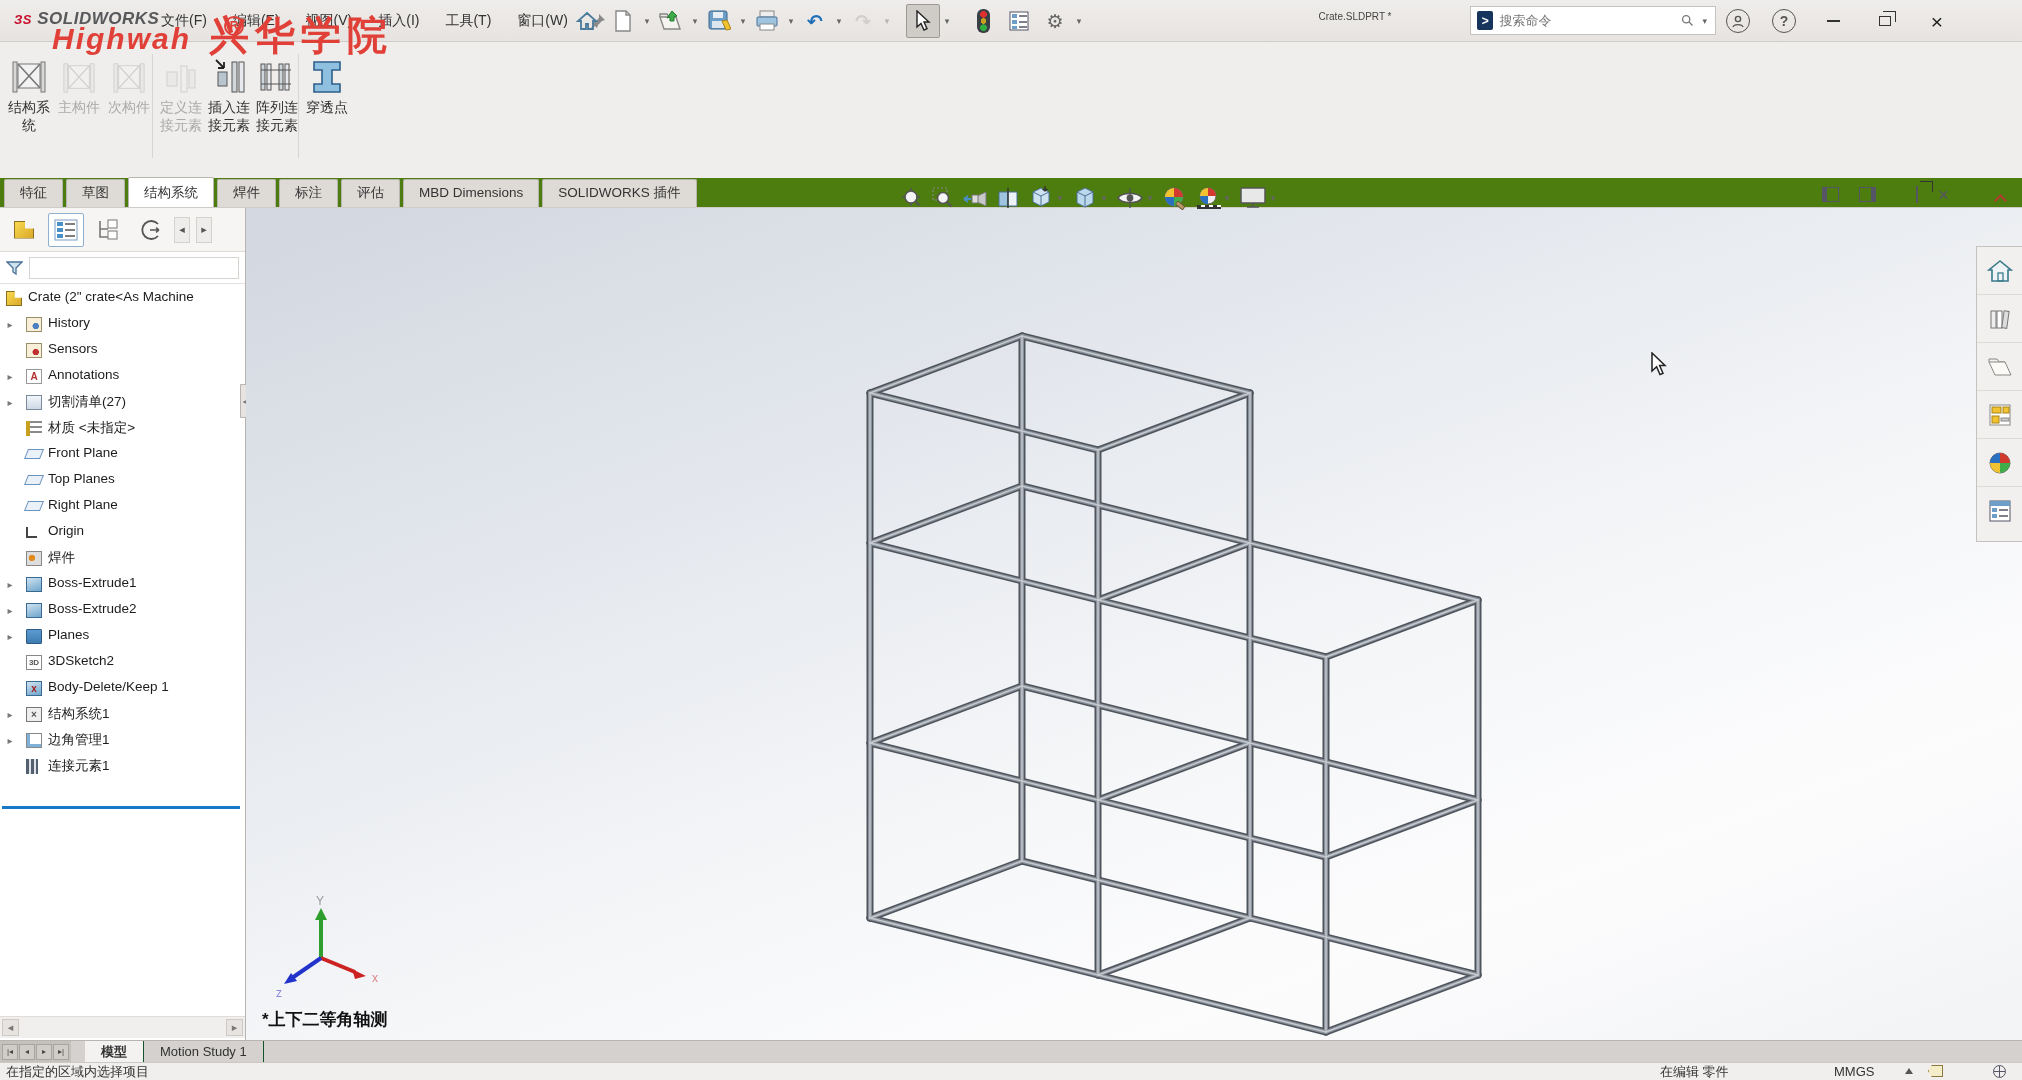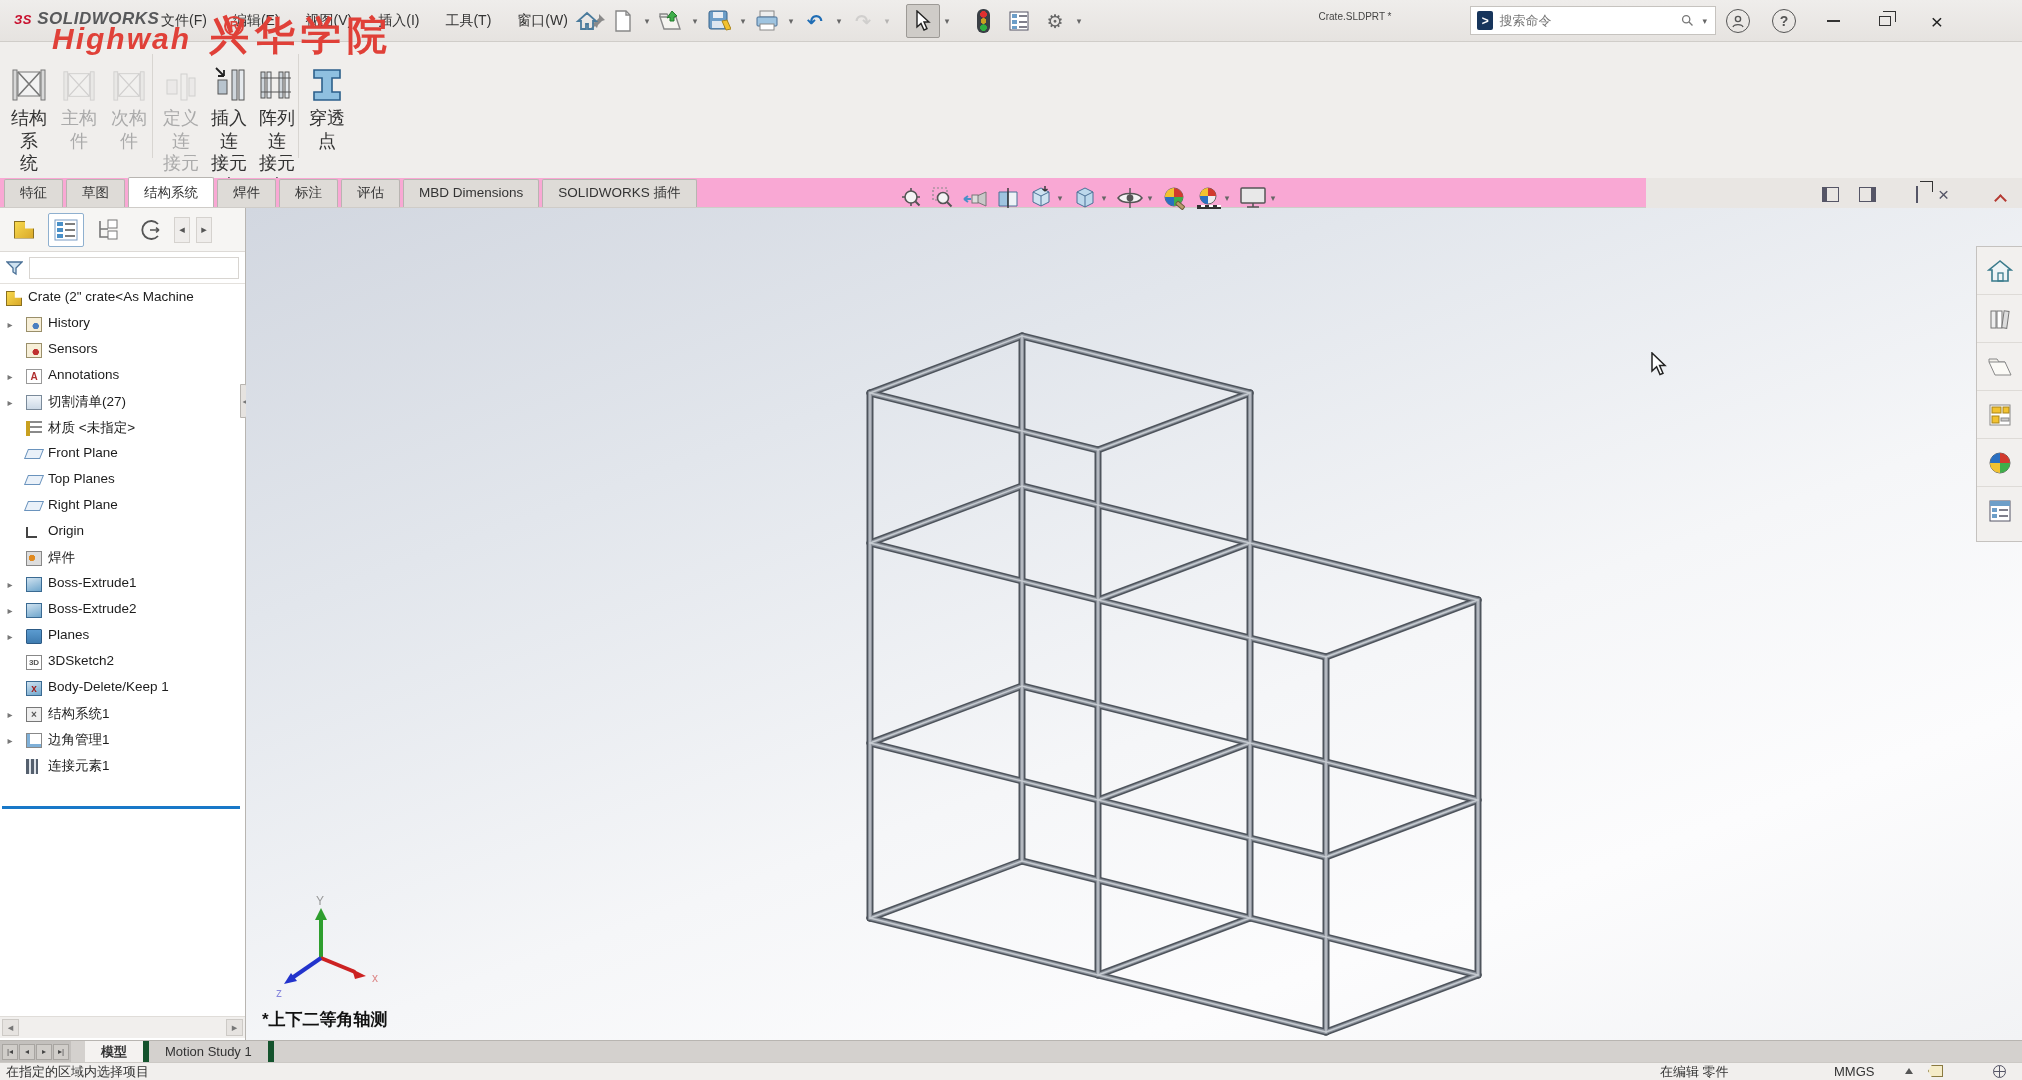--- a/index.html
+++ b/index.html
@@ -36,28 +36,28 @@
   .resto{width:12px;height:10px;border:1.6px solid #333;position:relative}
   .resto:before{content:"";position:absolute;left:3px;top:-6px;width:12px;height:10px;border:1.6px solid #333;border-bottom:none;border-left:none}
   .closex{font-size:21px;line-height:1;color:#222}
   
   #wm{position:absolute;left:52px;top:8px;z-index:60;pointer-events:none;color:#e04038;font-style:italic;font-weight:bold;white-space:nowrap}
   #wm .lat{font-size:30px;letter-spacing:2px}
   #wm .cjk{font-size:40px;font-style:normal;letter-spacing:6px;margin-left:18px}
   #wm .reg{position:absolute;left:172px;top:8px;width:20px;height:20px;border:2px solid #e04038;border-radius:50%;font-size:12px;font-style:normal;display:flex;align-items:center;justify-content:center}
   
   #ribbon{position:absolute;left:0;top:42px;width:2022px;height:136px;background:#f0eeec}
-  .rbtn{position:absolute;top:16px;width:50px;text-align:center;font-size:18px;color:#333;line-height:1.25;cursor:default}
+  .rbtn{position:absolute;top:8px;width:50px;text-align:center;font-size:14px;color:#333;line-height:1.25;cursor:default}
   .rbtn .ric{height:46px;display:flex;align-items:flex-end;justify-content:center;margin-bottom:3px}
   .rbtn.dis{color:#aaa}
   .rbtn.dis svg{opacity:.35;filter:grayscale(1)}
   .rsep{position:absolute;top:12px;width:1px;height:104px;background:#d8d5d1}
   .collapse-chev{position:absolute;left:1996px;top:196px;width:9px;height:9px;border-top:2.5px solid #b53a32;border-right:2.5px solid #b53a32;transform:rotate(-45deg)}
   
-  #tabrow{position:absolute;left:0;top:178px;width:1646px;height:30px;background:#f9a8d4;border-bottom:1px solid #cfccc8;display:flex;align-items:flex-end;padding-left:4px}
+  #tabrow{position:absolute;left:0;top:178px;width:2022px;height:30px;background:#4d7c0f;border-bottom:1px solid #cfccc8;display:flex;align-items:flex-end;padding-left:4px}
   .ctab{height:28px;line-height:26px;padding:0 15px;border:1px solid #b8b5b1;border-bottom:none;background:#dedbd7;margin-right:3px;font-size:13.5px;color:#333;border-radius:2px 2px 0 0}
   .ctab.active{background:#fff;height:30px;line-height:29px}
   
   #headsup{position:absolute;left:900px;top:183px;height:30px;display:flex;align-items:center;gap:7px;z-index:30}
   .hbtn{display:flex;align-items:center;gap:1px}
   
   #docctl{position:absolute;left:1822px;top:185px;display:flex;align-items:center;gap:20px;z-index:30;color:#555}
   .paneico{width:17px;height:15px;border:1.5px solid #556;position:relative}
   .paneico i{position:absolute;top:0;bottom:0;width:4px;background:#556}
   
@@ -106,21 +106,21 @@
   #crate{position:absolute;left:0;top:0;pointer-events:none}
   #triad{position:absolute;left:28px;top:688px;pointer-events:none}
   #cursor{position:absolute;left:1404px;top:144px;pointer-events:none}
   
   #taskpane{position:absolute;left:1976px;top:246px;width:46px;height:296px;background:#f2f0ee;border:1px solid #c5c2bf;border-right:none}
   .dockbtn{width:100%;height:48px;display:flex;align-items:center;justify-content:center;border-bottom:1px solid #dedbd7}
   
   #bottomtabs{position:absolute;left:0;top:1040px;width:2022px;height:22px;background:#d4d1ce;border-top:1px solid #b8b5b1;display:flex;align-items:stretch}
   .navclu{display:flex;align-items:center;background:#c3c0bd;padding:0 2px;gap:1px}
   .navb{width:16px;height:16px;background:#d0cdc9;border:1px solid #a8a5a1;font-size:8px;color:#444;display:flex;align-items:center;justify-content:center}
-  .mtab{padding:0 16px;display:flex;align-items:center;font-size:13px;color:#333;border-right:6px solid #14532d}
+  .mtab{padding:0 16px;display:flex;align-items:center;font-size:13px;color:#333;border-right:1px solid #14532d}
   .mtab.active{background:#f4f2f0;font-weight:bold}
   
   #statusbar{position:absolute;left:0;top:1062px;width:2022px;height:18px;background:#f1efed;border-top:1px solid #ccc9c5;font-size:13px;color:#333;display:flex;align-items:center}
   #stat-left{margin-left:6px}
   #stat-edit{position:absolute;left:1660px}
   #stat-units{position:absolute;left:1834px}
   .upArr{position:absolute;left:1905px;top:5px;width:0;height:0;border-left:4px solid transparent;border-right:4px solid transparent;border-bottom:6px solid #555}
   .tagico{position:absolute;left:1928px;top:2px;width:15px;height:12px;border:1.4px solid #8a7a40;background:#f5ecc8;clip-path:polygon(0 50%,25% 0,100% 0,100% 100%,25% 100%)}
   .globeico{position:absolute;left:1993px;top:2px;width:13px;height:13px;border:1.5px solid #556;border-radius:50%;background:linear-gradient(90deg,transparent 45%,#556 45% 55%,transparent 55%),linear-gradient(0deg,transparent 45%,#556 45% 55%,transparent 55%)}
   svg{display:block}

